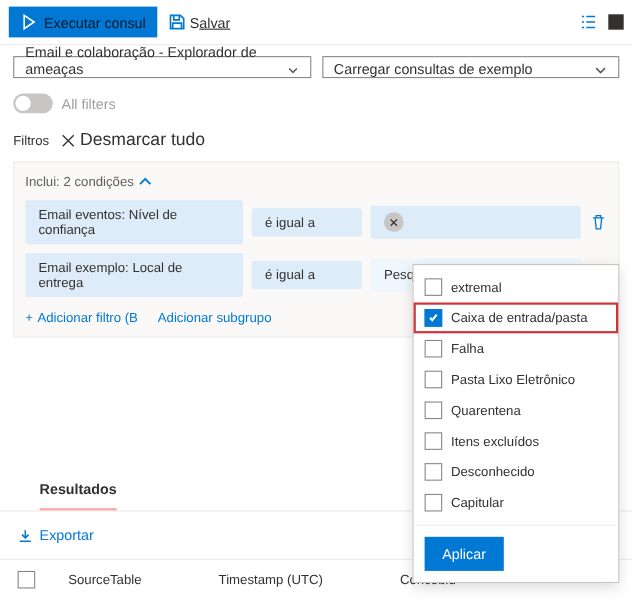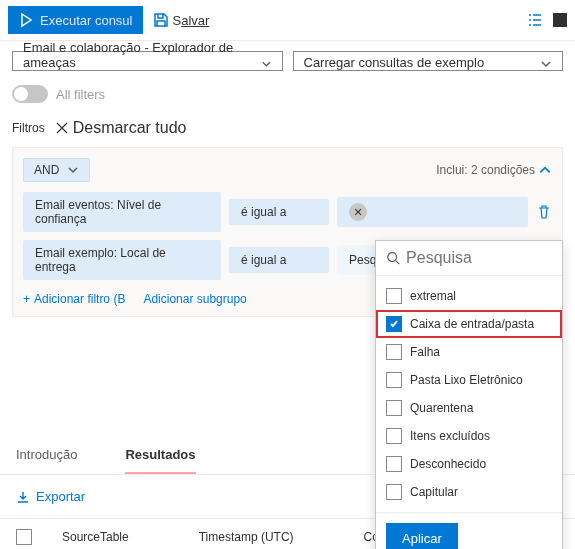--- a/index.html
+++ b/index.html
@@ -1,20 +1,20 @@
 <!DOCTYPE html>
 <html><head>
 <meta charset="utf-8">
 <style>
 * { box-sizing: border-box; margin: 0; padding: 0; font-family: "Segoe UI", Arial, sans-serif; }
 body { width: 575px; height: 549px; background: #fff; font-size: 13px; color: #323130; overflow: hidden; position: relative; }
 
 
 .toolbar { display: flex; align-items: center; gap: 10px; padding: 6px 8px; border-bottom: 1px solid #edebe9; }
-.btn-primary { background: #0078d4; color: #e5e5e5; border: none; padding: 6px 10px; display: flex; align-items: center; gap: 6px; cursor: pointer; font-size: 13px; }
+.btn-primary { background: #0078d4; color: #0f172a; border: none; padding: 6px 10px; display: flex; align-items: center; gap: 6px; cursor: pointer; font-size: 13px; }
 .tb-link { display: flex; align-items: center; gap: 4px; color: #323130; cursor: pointer; font-size: 13px; }
 .tb-link .u { text-decoration: underline; }
 .spacer { flex: 1; }
 .icon-sq { width: 16px; height: 16px; display: inline-block; }
 .stroke-white { stroke: #fff; fill: none; stroke-width: 1.5; }
 .stroke-blue { stroke: #0078d4; fill: none; stroke-width: 1.5; }
 
 
 .sel-row { display: flex; gap: 10px; padding: 10px 12px; }
 .sel { flex: 1; border: 1px solid #8a8886; height: 20px; display: flex; align-items: flex-end; padding: 0 10px; justify-content: space-between; cursor: pointer; }
@@ -125,26 +125,20 @@
   <div class="clear">
     <svg width="14" height="14" viewBox="0 0 14 14" fill="none" stroke="#323130" stroke-width="1.2">
         <path d="M2 2l10 10M12 2L2 12"></path>
       </svg>
     <span>Desmarcar tudo</span>
   </div>
 </div>
 
 <div class="group">
   <div class="group-hdr">
-    <div class="and-pill">
-      <span>AND</span>
-      <svg class="chev" viewBox="0 0 12 12" fill="none" stroke="#605e5c" stroke-width="1.5">
-          <path d="M2 4l4 4 4-4"></path>
-        </svg>
-    </div>
     <div class="inc">
       <span>Inclui: 2 condições</span>
       <svg width="14" height="14" viewBox="0 0 12 12" fill="none" stroke="#0078d4" stroke-width="1.5">
           <path d="M2 8l4-4 4 4"></path>
         </svg>
     </div>
   </div>
 
   <div class="cond-row">
     <div class="pill w1"><span>Email eventos: Nível de confiança</span></div>
@@ -174,48 +168,40 @@
         <span>+</span>
         <span>Adicionar filtro (B</span>
       </div>
     <div class="add-link">
         <span>Adicionar subgrupo</span>
       </div>
   </div>
 </div>
 
 <div class="tabs">
-  <div class="tab">Introdução</div>
   <div class="tab active">Resultados</div>
 </div>
 
 <div class="export">
   <a>
     <svg width="14" height="14" viewBox="0 0 14 14" fill="none" stroke="#0078d4" stroke-width="1.4">
         <path d="M7 2v7M4 6l3 3 3-3M2 12h10"></path>
       </svg>
     <span>Exportar</span>
   </a>
 </div>
 
 <div class="thead">
   <div class="cb"></div>
   <span>SourceTable</span>
   <span style="margin-left:40px">Timestamp (UTC)</span>
   <span style="margin-left:40px">Concebid</span>
 </div>
 
 <div class="dd">
-  <div class="dd-search">
-    <svg width="16" height="16" viewBox="0 0 16 16" fill="none" stroke="#605e5c" stroke-width="1.4">
-        <circle cx="7" cy="7" r="5"></circle>
-        <path d="M11 11l4 4"></path>
-      </svg>
-    <input placeholder="Pesquisa" style="">
-  </div>
   <div class="dd-list" id="dd-list">
       <div class="dd-item">
         <div class="cb2"></div>
         <span>extremal</span>
       </div>
       <div class="dd-item hl">
         <div class="cb2 checked">
           <svg width="10" height="10" viewBox="0 0 10 10" fill="none" stroke-width="2">
             <path d="M2 5l2 2 4-5"></path>
           </svg>

